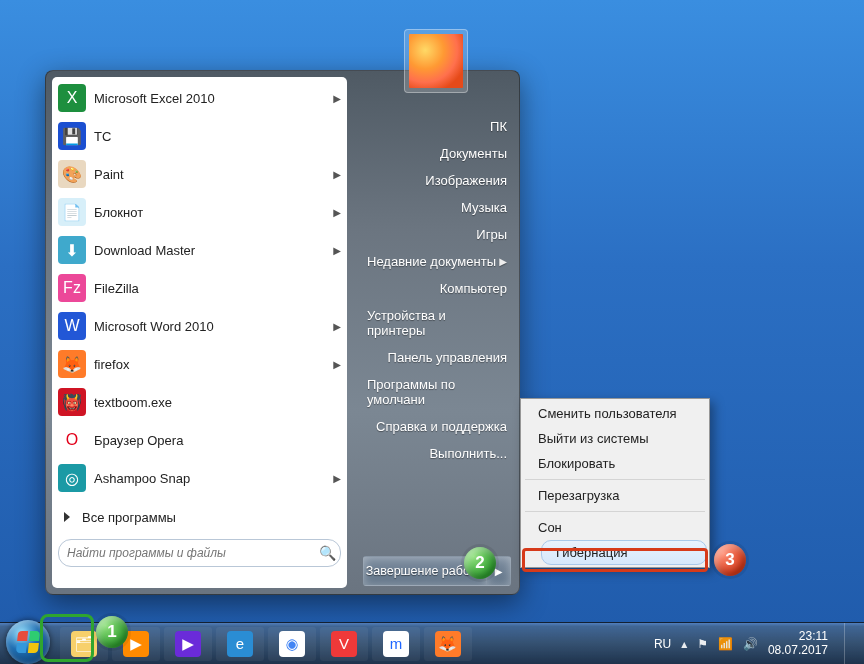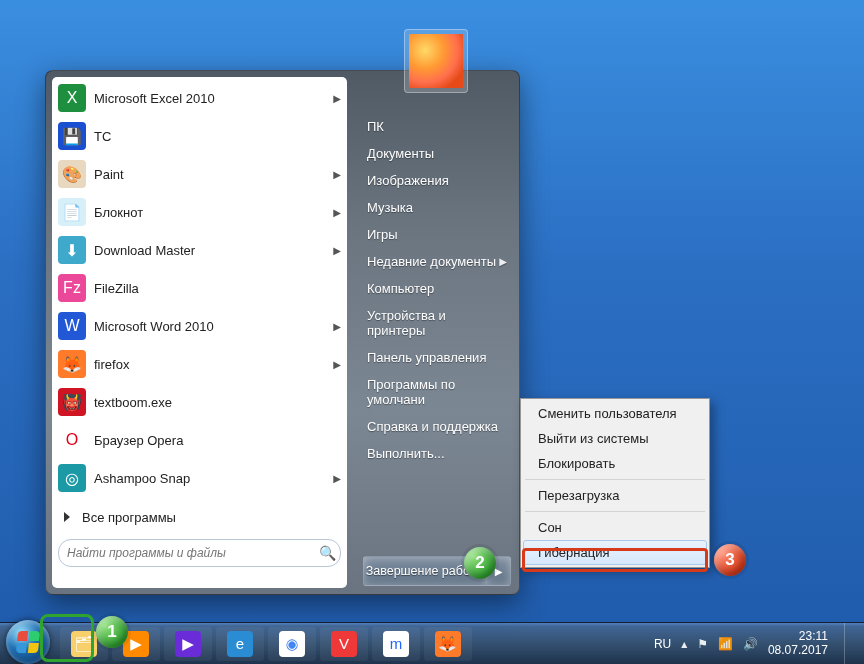--- a/index.html
+++ b/index.html
@@ -83,20 +83,21 @@
   width:100%;height:100%;
   background: radial-gradient(circle at 30% 30%, #ffd966 0%, #ff9933 35%, #ff704d 60%, #e64a19 80%);
   border-radius:1px;
 }
 .right-item {
   color:#fff; font-size:13px;
   padding: 6px 6px;
   text-shadow:0 1px 1px rgba(0,0,0,.4);
   display:flex; align-items:center;
   border-radius:3px;
+  justify-content:flex-end;
 }
 .right-item .flyout-arrow { color:#eee; }
 .right-spacer { flex:1; }
 
 .shutdown-row {
   display:flex; height:30px; margin:4px 2px 4px 2px;
 }
 .shutdown-btn {
   flex:1;
   background: linear-gradient(180deg,#6b7886 0%,#50606e 100%);
@@ -132,21 +133,22 @@
   padding:2px;
   font-size:13px;
 }
 .power-item {
   padding:4px 14px; color:#222;
   border:1px solid transparent;
 }
 .power-item.highlight {
   background: linear-gradient(180deg,#e9f2fd 0%, #d6e8fb 100%);
   border:1px solid #a8c8ea;
-  border-radius:3px;
+  border-radius:10px;
+  margin-left:18px;
 }
 .power-sep { height:1px; margin:3px 2px; background:#d4d4d4; }
 
 
 .marker {
   position:absolute;
   width:32px;height:32px;border-radius:50%;
   display:flex;align-items:center;justify-content:center;
   font-weight:bold;color:#fff; font-size:17px;
   box-shadow: 0 0 0 3px rgba(0,0,0,.08), inset -3px -4px 6px rgba(0,0,0,.25), inset 3px 4px 6px rgba(255,255,255,.4);

